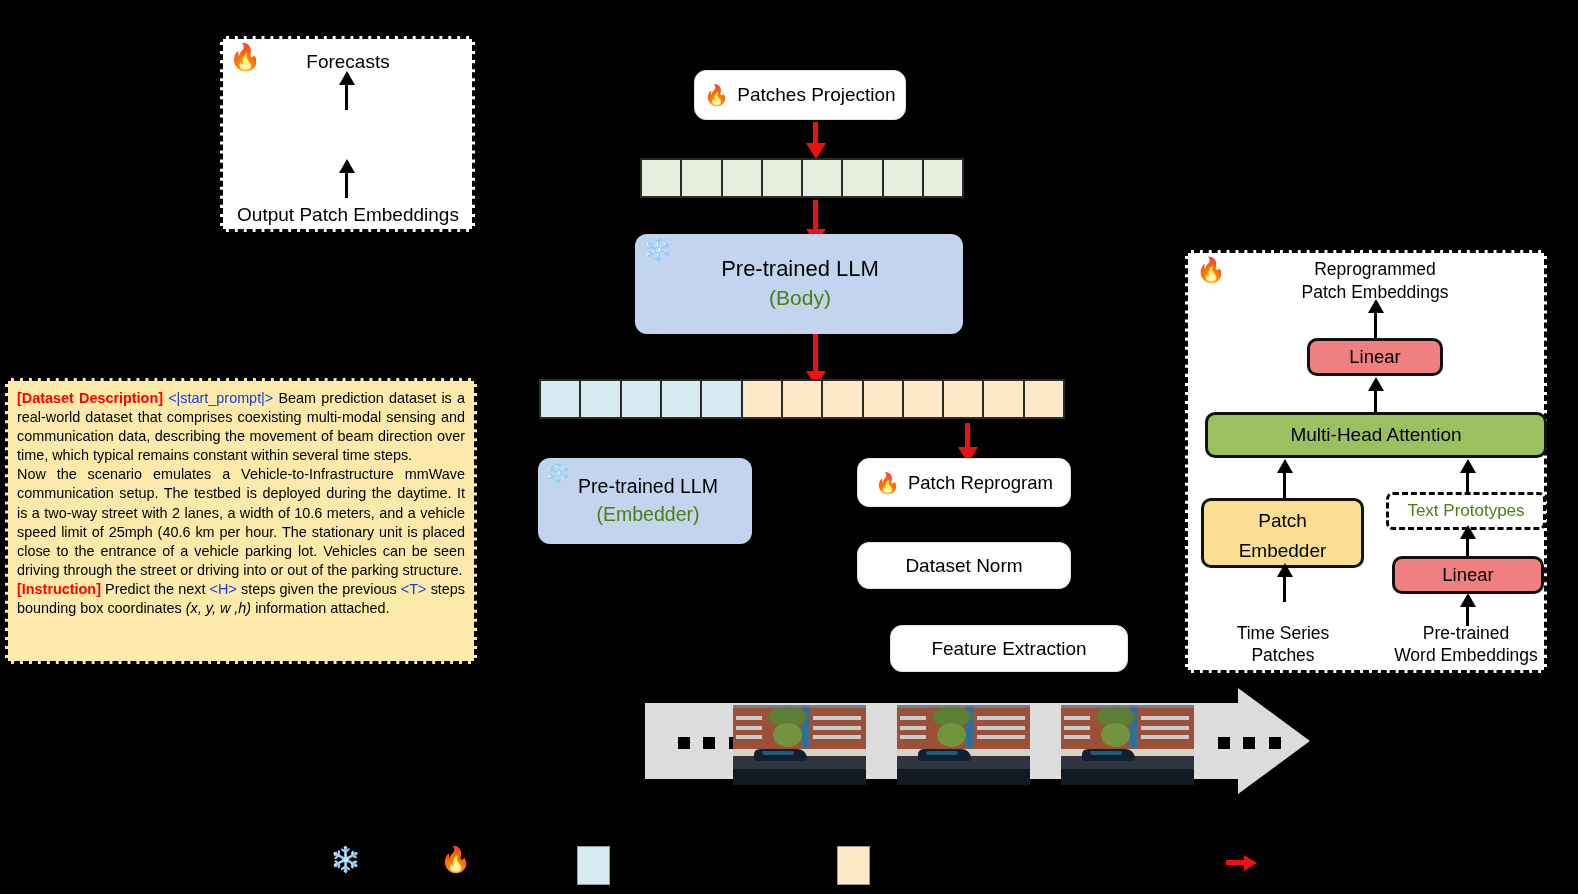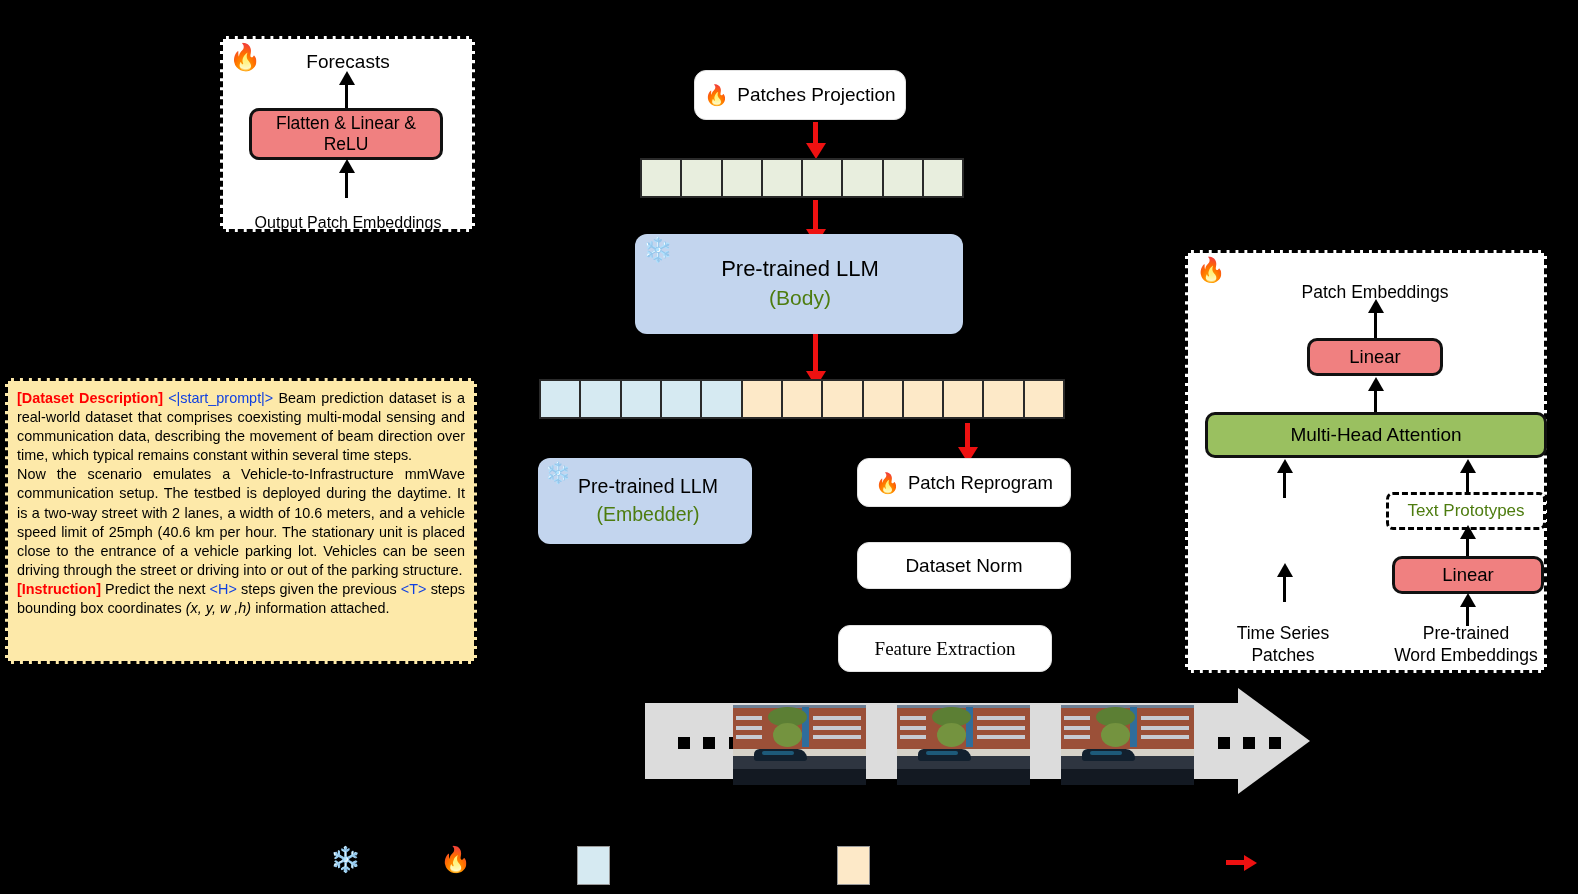--- a/index.html
+++ b/index.html
@@ -65,25 +65,22 @@
 </head>
 <body>
 
 <div class="stage">
 
   <div class="abs dashbox" style="left:220px;top:36px;width:255px;height:196px;">
   </div>
   <div class="ico" style="left:229px;top:44px;font-size:26px;">🔥</div>
   <div class="lbl ctr" style="left:248px;top:48px;width:200px;height:28px;font-size:19px;">Forecasts</div>
   <div class="varrow up" style="left:345px;top:84px;height:26px;"></div>
-  <div class="abs rbox ctr" style="left:249px;top:108px;width:194px;height:52px;background:#f08080;">
-     <span style="font-size:17.5px;line-height:21px;padding:0 8px;">Flatten &amp; Linear &amp; ReLU</span>
-  </div>
   <div class="varrow up" style="left:345px;top:172px;height:26px;"></div>
-  <div class="lbl ctr" style="left:228px;top:211px;width:240px;height:24px;font-size:16px;text-align:center;">Output Patch Embeddings</div>
+  <div class="lbl ctr" style="left:228px;top:203px;width:240px;height:24px;font-size:19px;text-align:center;">Output Patch Embeddings</div>
 
   <div id="prompt-panel" class="abs">
     <p>
       <span class="tag">[Dataset Description]</span>
       <span class="ph">&lt;|start_prompt|&gt;</span>
       <span>Beam prediction dataset is a real-world dataset that comprises coexisting multi-modal sensing and communication data, describing the movement of beam direction over time, which typical remains constant within several time steps.</span>
     </p>
     <p>Now the scenario emulates a Vehicle-to-Infrastructure mmWave communication setup. The testbed is deployed during the daytime. It is a two-way street with 2 lanes, a width of 10.6 meters, and a vehicle speed limit of 25mph (40.6 km per hour. The stationary unit is placed close to the entrance of a vehicle parking lot. Vehicles can be seen driving through the street or driving into or out of the parking structure.</p>
     <p>
       <span class="tag">[Instruction]</span>
@@ -149,44 +146,49 @@
 
   <div class="abs wbox ctr" style="left:857px;top:458px;width:214px;height:49px;box-shadow:0 1px 3px rgba(0,0,0,.25);">
     <span class="ico" style="position:static;font-size:20px;margin-right:8px;">🔥</span>
     <span style="font-size:18.5px;">Patch Reprogram</span>
   </div>
 
   <div class="abs wbox ctr" style="left:857px;top:542px;width:214px;height:47px;box-shadow:0 1px 3px rgba(0,0,0,.25);">
     <span style="font-size:19px;">Dataset Norm</span>
   </div>
 
-  <div class="abs wbox ctr" style="left:838px;top:625px;width:214px;height:47px;box-shadow:0 1px 3px rgba(0,0,0,.25);font-family:Liberation Serif, serif;">
+  <div class="abs wbox ctr" style="left:890px;top:625px;width:238px;height:47px;box-shadow:0 1px 3px rgba(0,0,0,.25);">
     <span style="font-size:19px;">Feature Extraction</span>
   </div>
 
   <div class="abs dashbox" style="left:1185px;top:250px;width:362px;height:423px;"></div>
   <div class="ico" style="left:1196px;top:258px;font-size:24px;">🔥</div>
 
+  <div class="lbl ctr" style="left:1240px;top:258px;width:270px;height:22px;font-size:17.5px;">Reprogrammed</div>
   <div class="lbl ctr" style="left:1240px;top:281px;width:270px;height:22px;font-size:17.5px;">Patch Embeddings</div>
 
   <div class="varrow up" style="left:1374px;top:312px;height:26px;"></div>
 
   <div class="abs rbox ctr" style="left:1307px;top:338px;width:136px;height:38px;background:#f08080;">
     <span style="font-size:18.5px;">Linear</span>
   </div>
 
   <div class="varrow up" style="left:1374px;top:390px;height:23px;"></div>
 
   <div class="abs rbox ctr" style="left:1205px;top:412px;width:342px;height:46px;background:#9ac060;">
     <span style="font-size:19px;">Multi-Head Attention</span>
   </div>
 
   <div class="varrow up" style="left:1283px;top:472px;height:26px;"></div>
   <div class="varrow up" style="left:1466px;top:472px;height:26px;"></div>
 
+  <div class="abs rbox" style="left:1201px;top:498px;width:163px;height:70px;background:#fade92;">
+    <div class="ctr" style="height:32px;font-size:19px;padding-top:4px;">Patch</div>
+    <div class="ctr" style="height:28px;font-size:19px;">Embedder</div>
+  </div>
 
   <div class="abs ctr" style="left:1386px;top:492px;width:160px;height:38px;background:#fff;
               border:3px dashed #000;border-radius:7px;">
     <span class="red" style="font-size:17px;">Text Prototypes</span>
   </div>
 
   <div class="varrow up" style="left:1466px;top:538px;height:18px;"></div>
 
   <div class="abs rbox ctr" style="left:1392px;top:556px;width:152px;height:38px;background:#f08080;">
     <span style="font-size:18.5px;">Linear</span>

